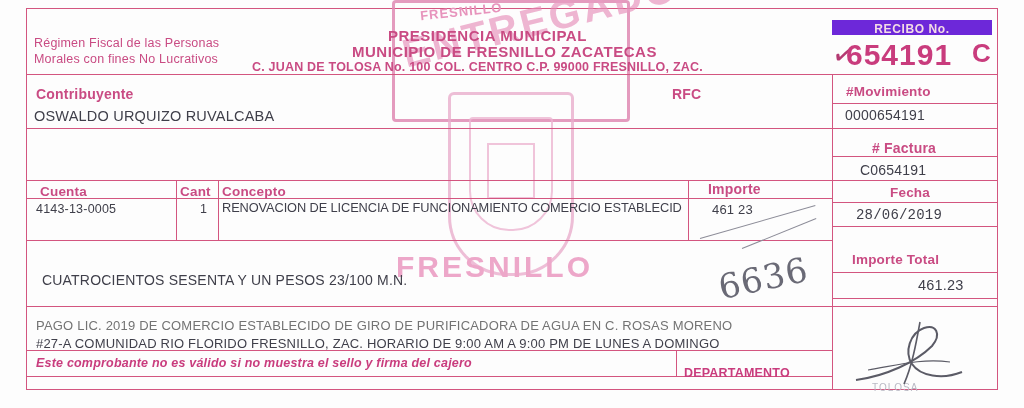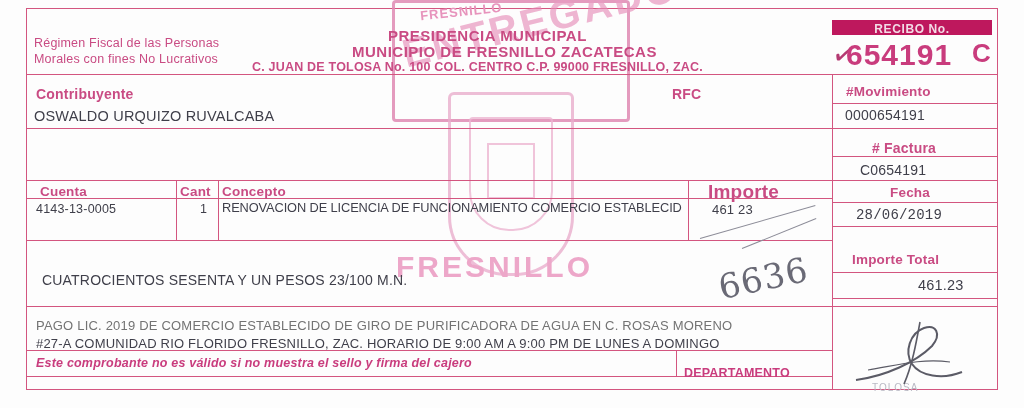--- a/index.html
+++ b/index.html
@@ -48,21 +48,21 @@
 
   .hdr-rfc { left: 652px; top: 30px; font-size: 12.5px; font-weight: bold; }
 
   
   .recibo-banner {
     position: absolute;
     left: 832px;
     top: 20px;
     width: 160px;
     height: 15px;
-    background: #be185d;
+    background: #6d28d9;
   }
   .recibo-banner span {
     position: absolute;
     left: 0; right: 0;
     top: 2px;
     text-align: center;
     color: #f3dbe6;
     font-size: 12px;
     font-weight: bold;
     letter-spacing: 0.6px;
@@ -116,21 +116,21 @@
   .val-factura    { left: 860px; top: 162px; font-size: 14px; color: #3f3f4a; }
   .lbl-fecha      { left: 890px; top: 185px; font-size: 13.5px; font-weight: bold; }
   .val-fecha      { left: 856px; top: 207px; font-size: 14px; color: #3f3f4a; font-family: Liberation Mono, monospace; }
   .lbl-imptotal   { left: 852px; top: 252px; font-size: 13.5px; font-weight: bold; }
   .val-imptotal   { left: 918px; top: 277px; font-size: 14.5px; color: #3f3f4a; }
 
   
   .th-cuenta   { left: 40px;  top: 184px; font-size: 13.5px; font-weight: bold; }
   .th-cant     { left: 180px; top: 184px; font-size: 13.5px; font-weight: bold; }
   .th-concepto { left: 222px; top: 184px; font-size: 13.5px; font-weight: bold; }
-  .th-importe  { left: 708px; top: 181px; font-size: 19px; font-weight: bold; }
+  .th-importe  { left: 708px; top: 181px; font-size: 14px; font-weight: bold; }
 
   .td-cuenta   { left: 36px;  top: 202px; font-size: 12.5px; color: #3f3f4a; }
   .td-cant     { left: 200px; top: 202px; font-size: 12.5px; color: #3f3f4a; }
   .td-concepto { left: 222px; top: 200px; font-size: 12.8px; color: #3f3f4a; letter-spacing: -0.1px; text-align: right; }
   .td-importe  { left: 712px; top: 202px; font-size: 13px;   color: #3f3f4a; }
 
   
   .words { left: 42px; top: 272px; font-size: 14px; color: #3f3f4a; }
 
   

